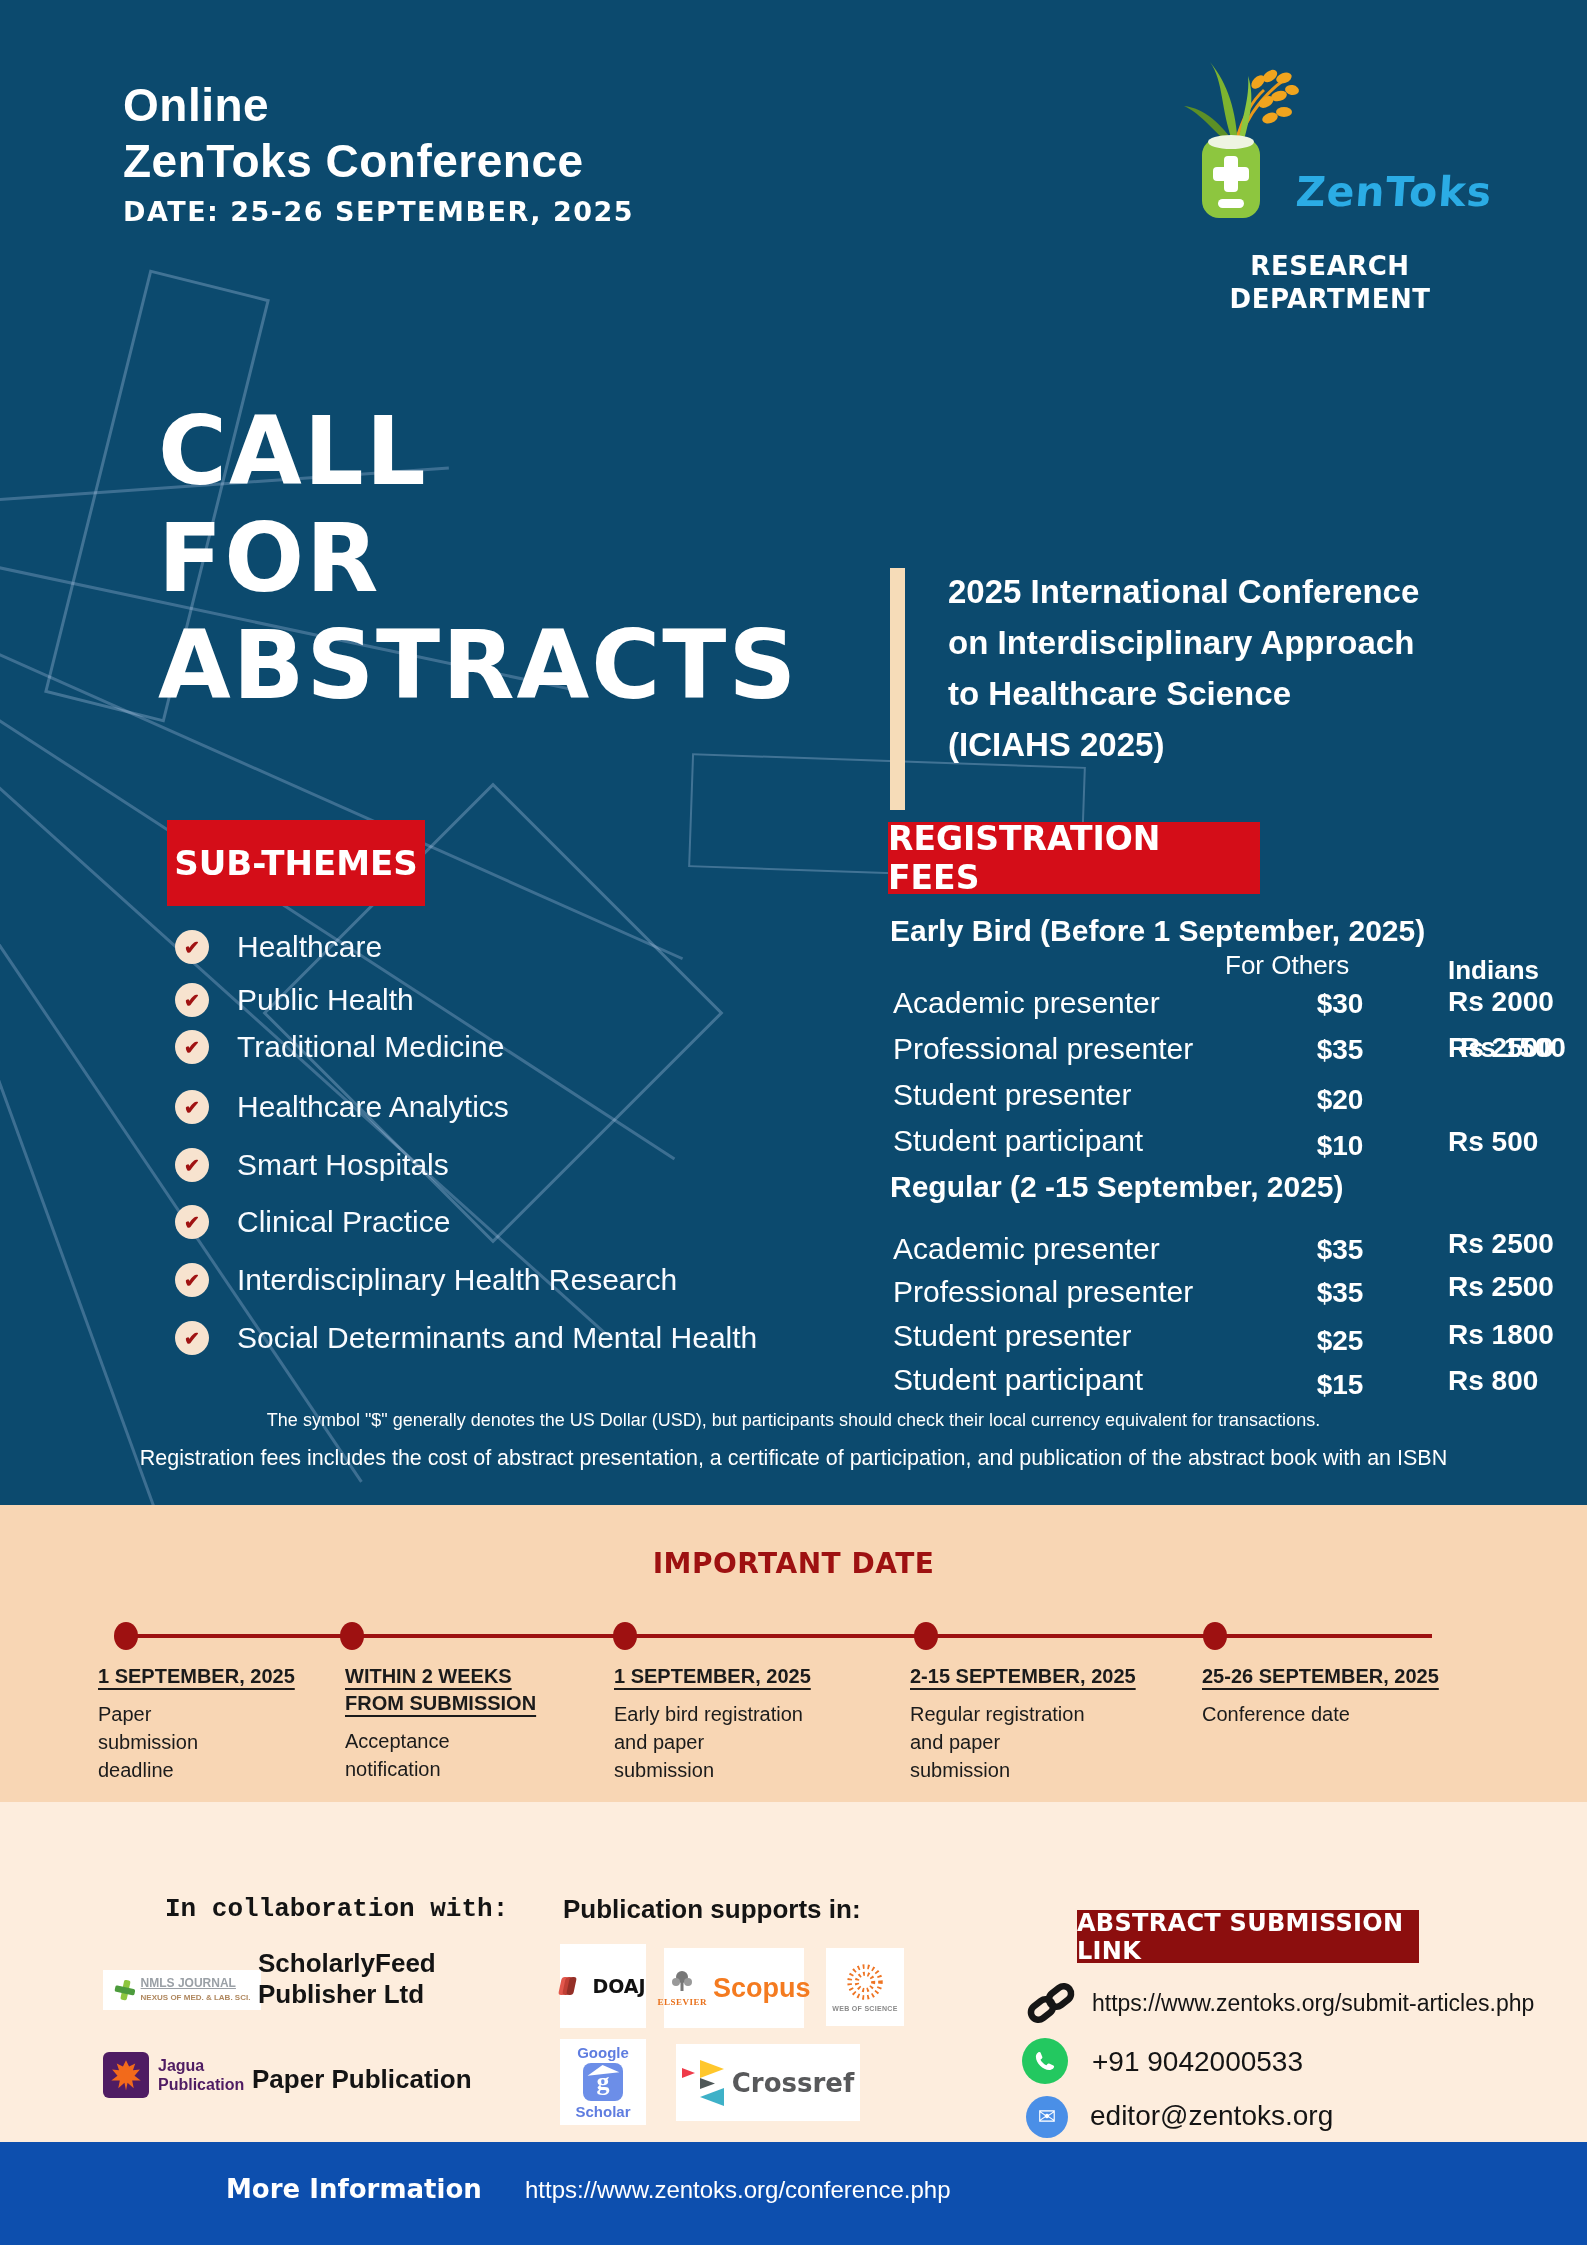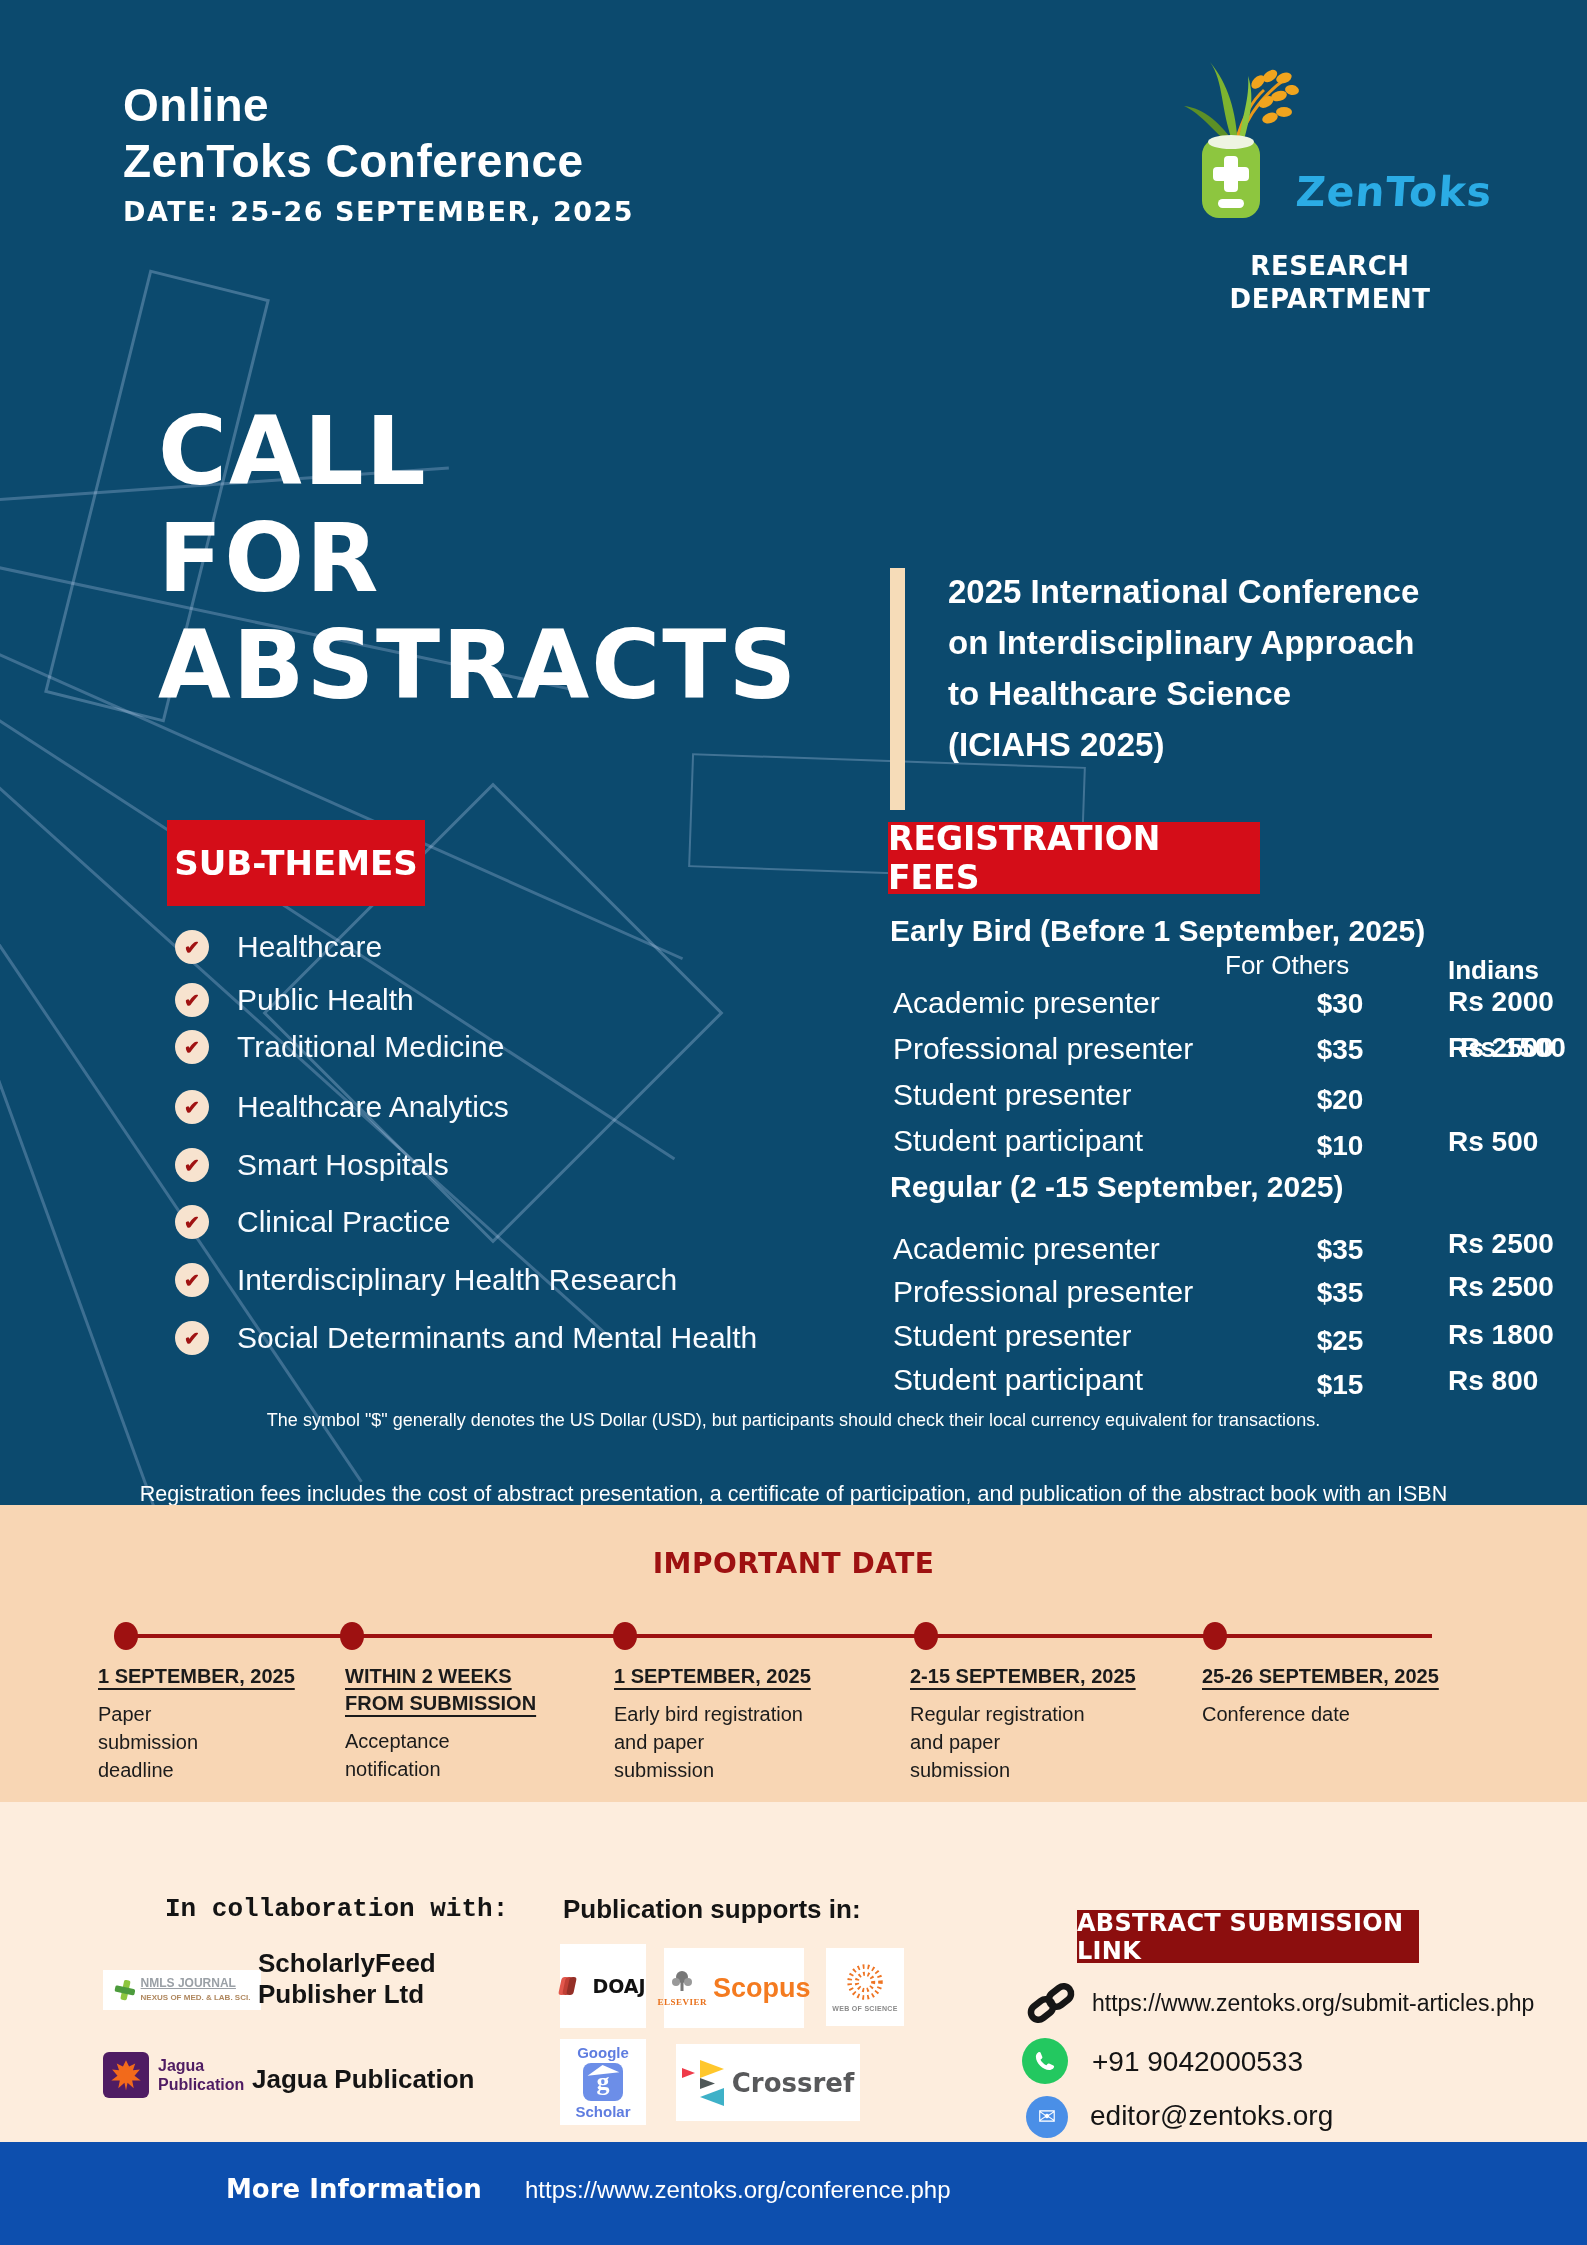--- a/index.html
+++ b/index.html
@@ -216,21 +216,21 @@
 
   <div class="fee-label" style="top:1319px;">Student presenter</div>
   <div class="fee-usd" style="top:1325px;">$25</div>
   <div class="fee-inr" style="top:1319px;">Rs 1800</div>
 
   <div class="fee-label" style="top:1363px;">Student participant</div>
   <div class="fee-usd" style="top:1369px;">$15</div>
   <div class="fee-inr" style="top:1365px;">Rs 800</div>
 
   <div class="note" style="top:1410px;font-size:18px;">The symbol "$" generally denotes the US Dollar (USD), but participants should check their local currency equivalent for transactions.</div>
-  <div class="note" style="top:1446px;font-size:21.5px;margin-top:36px;">Registration fees includes the cost of abstract presentation, a certificate of participation, and publication of the abstract book with an ISBN</div>
+  <div class="note" style="top:1446px;font-size:21.5px;">Registration fees includes the cost of abstract presentation, a certificate of participation, and publication of the abstract book with an ISBN</div>
 
   <div class="dates-sec">
     <div class="dates-head">IMPORTANT DATE</div>
     <div class="tl-line"></div>
     <div class="tl-dot" style="left:114px;"></div>
     <div class="tl-dot" style="left:340px;"></div>
     <div class="tl-dot" style="left:613px;"></div>
     <div class="tl-dot" style="left:914px;"></div>
     <div class="tl-dot" style="left:1203px;"></div>
 
@@ -274,21 +274,21 @@
 
     <div class="jagua-box">
       <svg width="34" height="34" viewBox="0 0 44 44">
         <path d="M22 3 L26 11 L34 7 L31 16 L40 15 L33 23 L41 29 L30 29 L32 39 L24 32 L22 42 L20 32 L12 39 L14 29 L3 29 L11 23 L4 15 L13 16 L10 7 L18 11 Z" fill="#f26a1b"></path>
       </svg>
     </div>
     <div class="jagua-txt">
       <div>Jagua</div>
       <div>Publication</div>
     </div>
-    <div class="partner-name" style="left:252px;top:262px;">Jagua Publication</div>
+    <div class="partner-name" style="left:252px;top:262px;">Paper Publication</div>
 
     <div class="sec-head" style="left:563px;top:92px;">Publication supports in:</div>
 
     <div class="logo-card card-doaj">
       <span class="doaj-mark">
         <span class="doaj-leaf" style="background:#e2574c;"></span>
         <span class="doaj-leaf" style="background:#c13f35;margin-left:-4px;"></span>
         <span class="doaj-leaf" style="background:#942f27;margin-left:-4px;"></span>
       </span>
       <span class="doaj-word">DOAJ</span>

